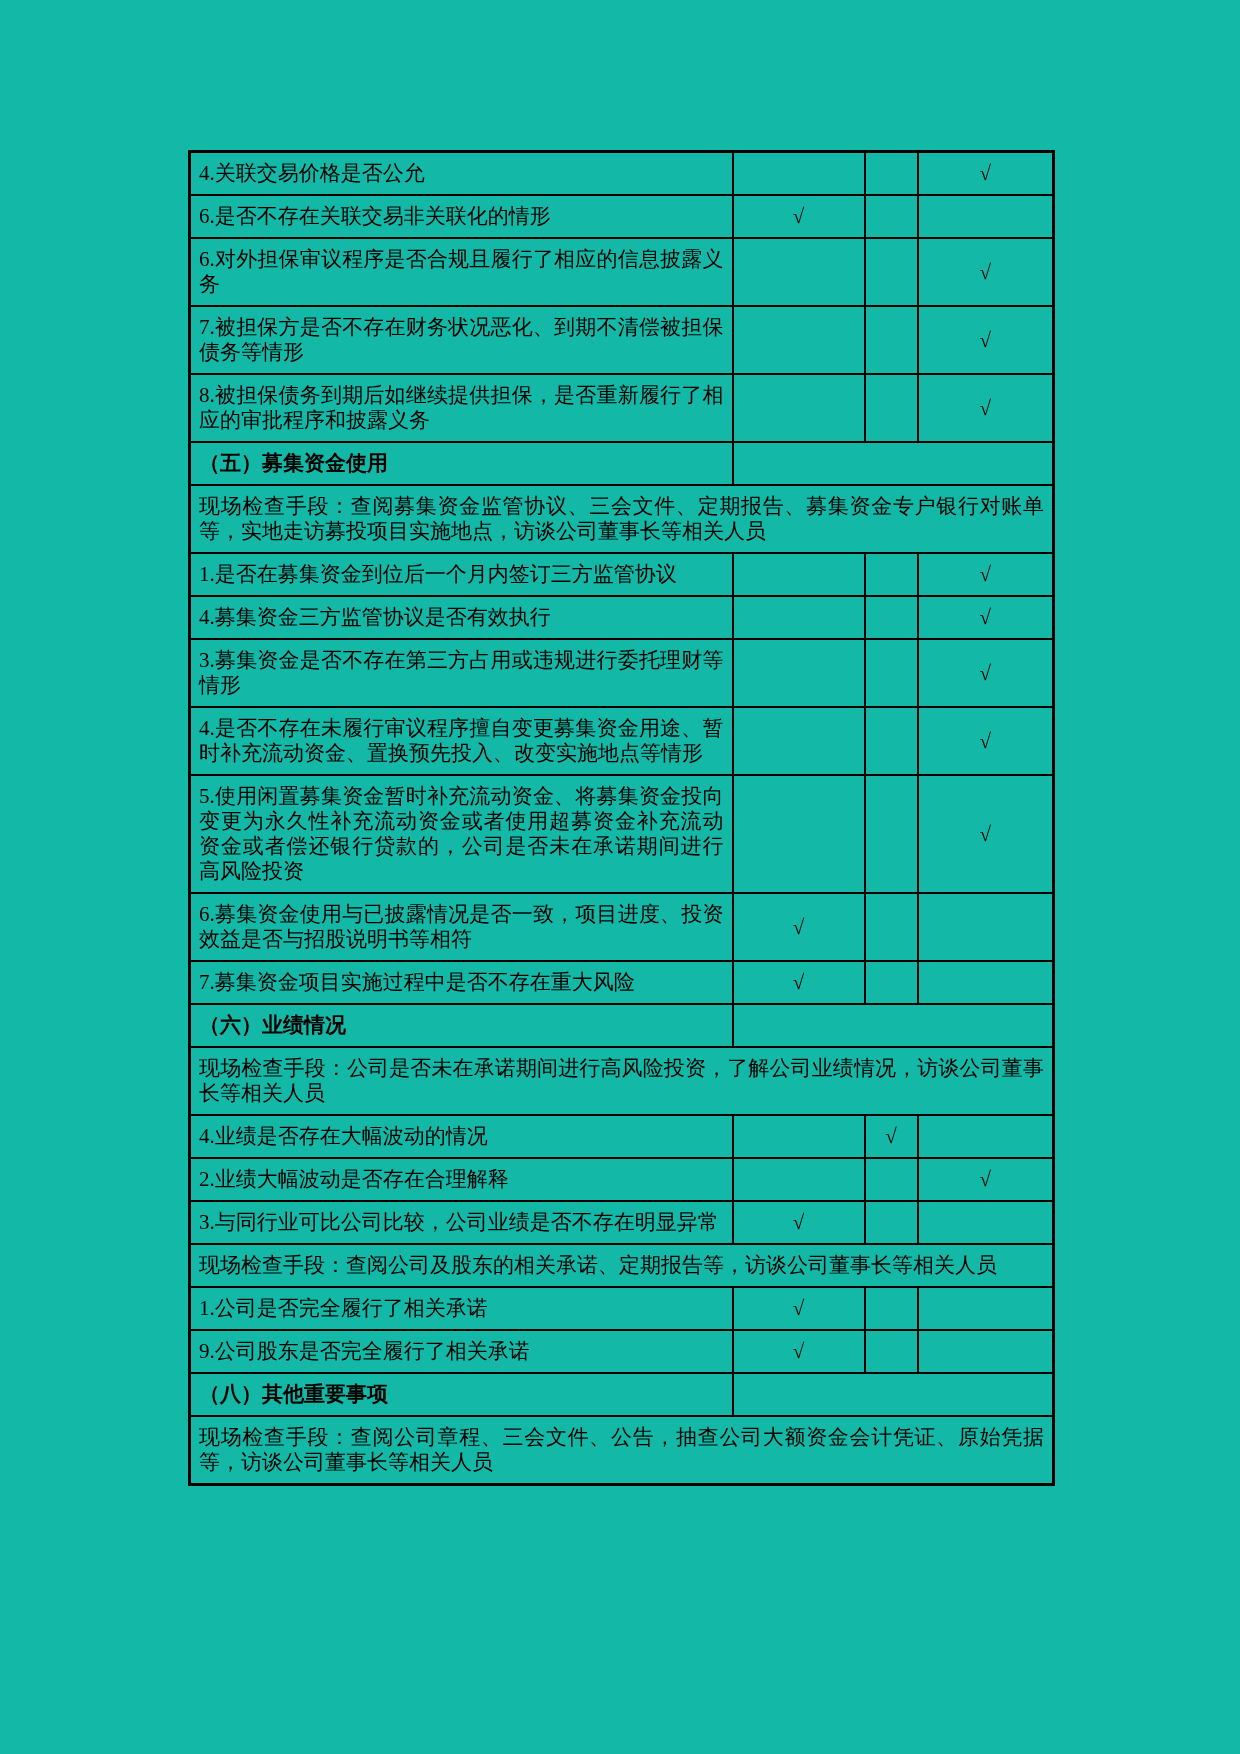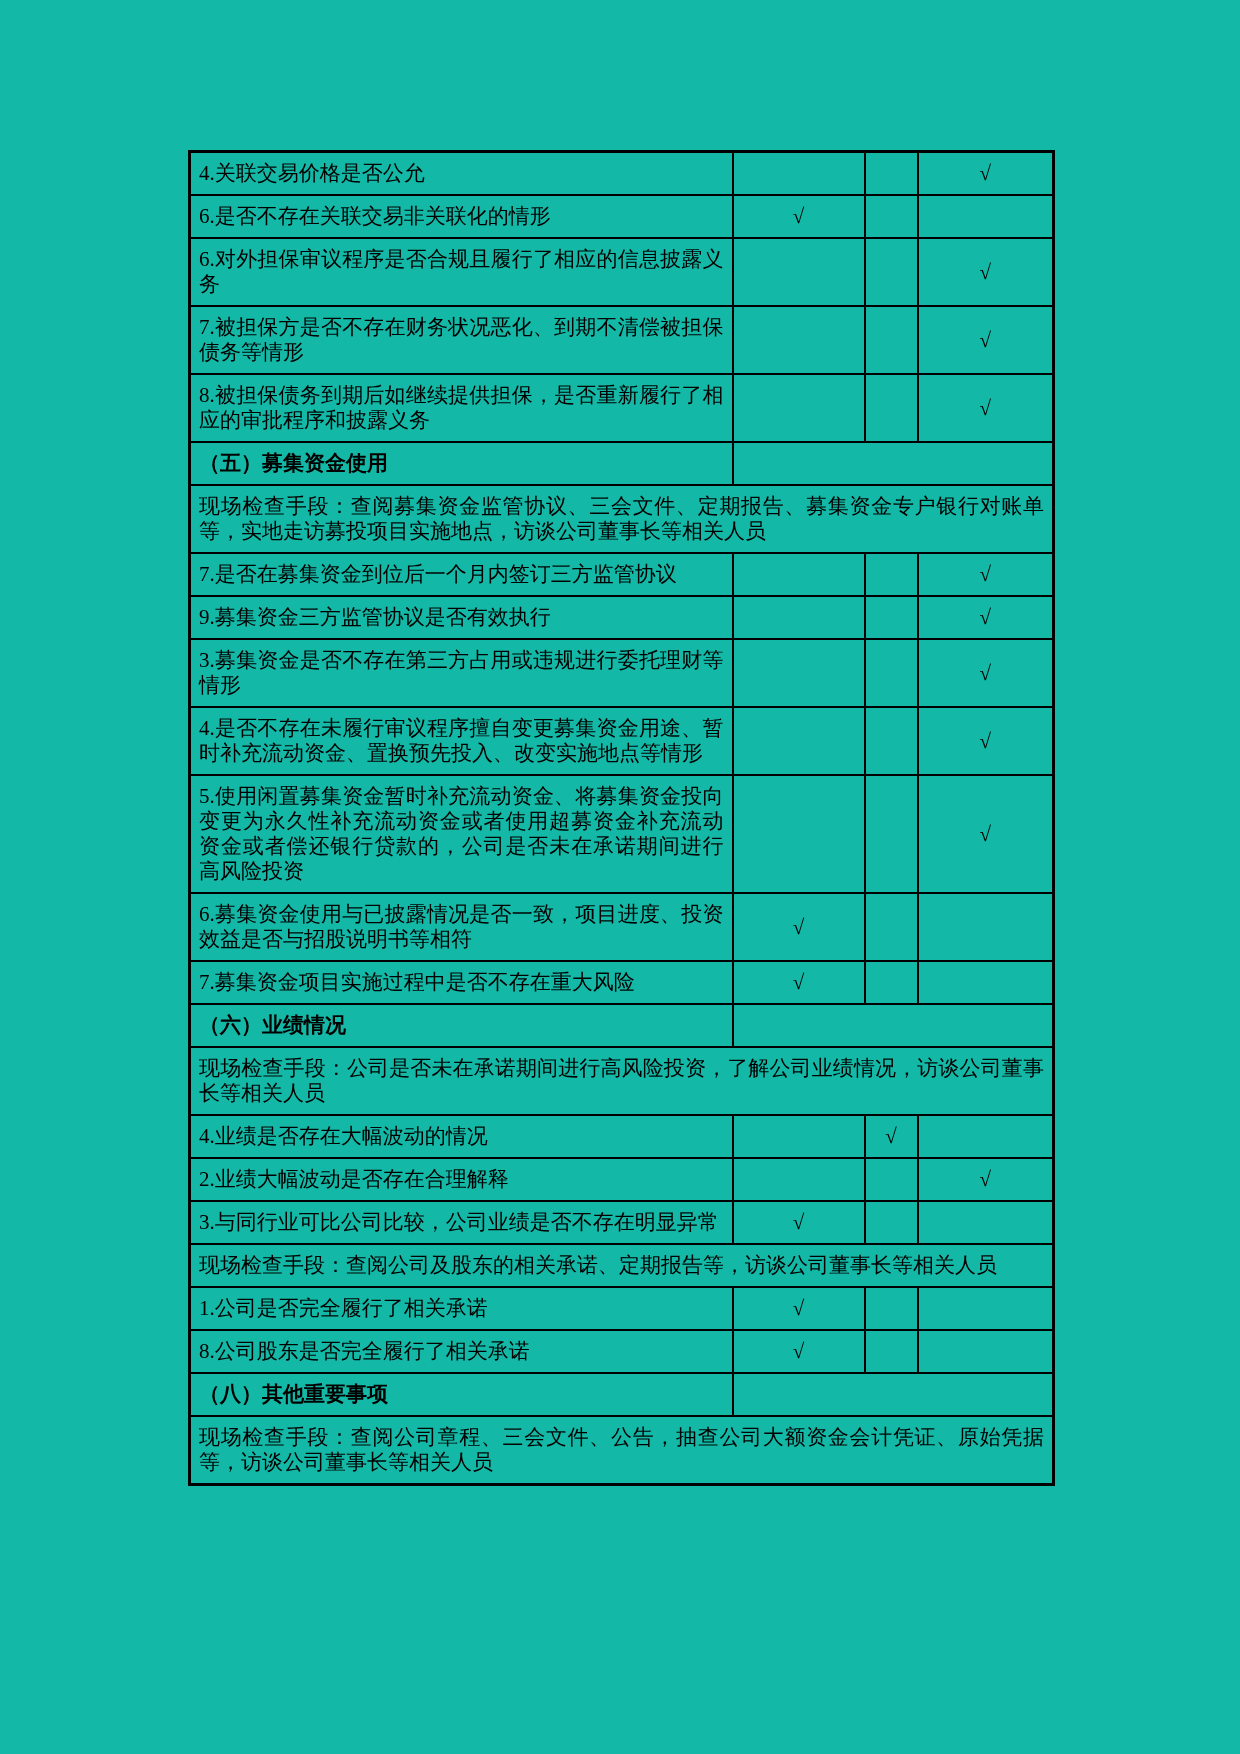--- a/index.html
+++ b/index.html
@@ -97,27 +97,27 @@
           <td class="cell-check"><span>√</span></td>
         </tr>
         <tr class="row-section">
           <td class="cell-text cell-section">（五）募集资金使用</td>
           <td class="cell-empty" colspan="3"></td>
         </tr>
         <tr class="row-method">
           <td class="cell-text cell-method" colspan="4">现场检查手段：查阅募集资金监管协议、三会文件、定期报告、募集资金专户银行对账单等，实地走访募投项目实施地点，访谈公司董事长等相关人员</td>
         </tr>
         <tr class="row-question">
-          <td class="cell-text">7.是否在募集资金到位后一个月内签订三方监管协议</td>
+          <td class="cell-text">1.是否在募集资金到位后一个月内签订三方监管协议</td>
           <td class="cell-check"><span></span></td>
           <td class="cell-check"><span></span></td>
           <td class="cell-check"><span>√</span></td>
         </tr>
         <tr class="row-question">
-          <td class="cell-text">9.募集资金三方监管协议是否有效执行</td>
+          <td class="cell-text">4.募集资金三方监管协议是否有效执行</td>
           <td class="cell-check"><span></span></td>
           <td class="cell-check"><span></span></td>
           <td class="cell-check"><span>√</span></td>
         </tr>
         <tr class="row-question">
           <td class="cell-text">3.募集资金是否不存在第三方占用或违规进行委托理财等情形</td>
           <td class="cell-check"><span></span></td>
           <td class="cell-check"><span></span></td>
           <td class="cell-check"><span>√</span></td>
         </tr>
@@ -173,21 +173,21 @@
         <tr class="row-method">
           <td class="cell-text cell-method" colspan="4">现场检查手段：查阅公司及股东的相关承诺、定期报告等，访谈公司董事长等相关人员</td>
         </tr>
         <tr class="row-question">
           <td class="cell-text">1.公司是否完全履行了相关承诺</td>
           <td class="cell-check"><span>√</span></td>
           <td class="cell-check"><span></span></td>
           <td class="cell-check"><span></span></td>
         </tr>
         <tr class="row-question">
-          <td class="cell-text">8.公司股东是否完全履行了相关承诺</td>
+          <td class="cell-text">9.公司股东是否完全履行了相关承诺</td>
           <td class="cell-check"><span>√</span></td>
           <td class="cell-check"><span></span></td>
           <td class="cell-check"><span></span></td>
         </tr>
         <tr class="row-section">
           <td class="cell-text cell-section">（八）其他重要事项</td>
           <td class="cell-empty" colspan="3"></td>
         </tr>
         <tr class="row-method">
           <td class="cell-text cell-method" colspan="4">现场检查手段：查阅公司章程、三会文件、公告，抽查公司大额资金会计凭证、原始凭据等，访谈公司董事长等相关人员</td>

